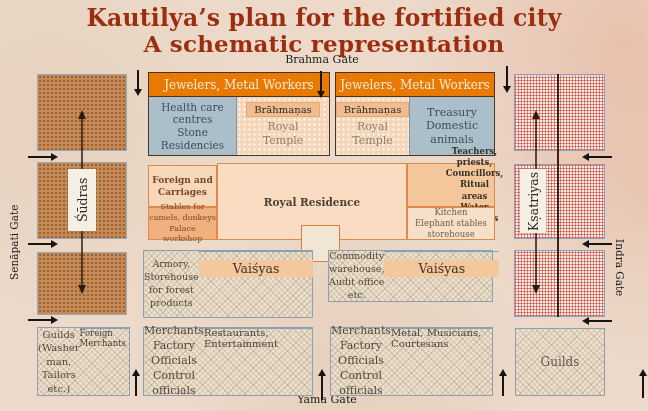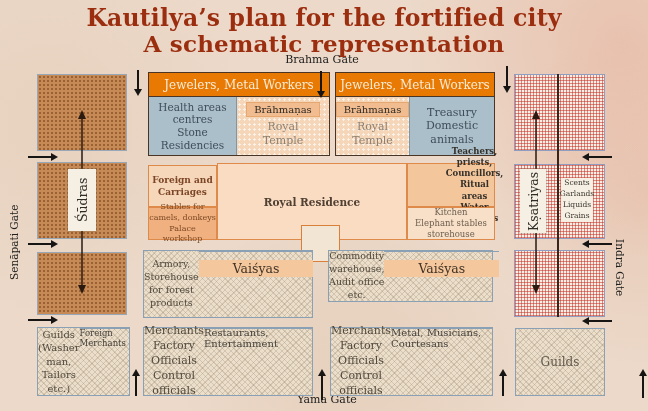--- a/index.html
+++ b/index.html
@@ -130,29 +130,25 @@
   <div class="abs kshatriyas-box" style="left:514px;top:74px;width:91px;height:77px;"></div>
   <div class="abs kshatriyas-box" style="left:514px;top:164px;width:91px;height:75px;"></div>
   <div class="abs kshatriyas-box" style="left:514px;top:250px;width:91px;height:67px;"></div>
   <div class="abs street-line" style="left:557px;top:74px;width:2px;height:243px;"></div>
   <svg class="abs" style="left:530px;top:110px;" width="12" height="184">
     <line x1="6" y1="8" x2="6" y2="176" stroke="#2a1a10" stroke-width="1.5"></line>
     <polygon points="6,0 2,9 10,9" fill="#2a1a10"></polygon>
     <polygon points="6,184 2,175 10,175" fill="#2a1a10"></polygon>
   </svg>
   <div class="abs label-card vert-up" style="left:520px;top:169px;width:26px;height:64px;">Kṣatriyas</div>
-  <div class="abs shops-card txt" style="left:561px;top:178px;width:32px;height:44px;">Scents
-Garlands
-Liquids
-Grains</div>
 
   <div class="abs nblock" style="left:148px;top:72px;width:182px;height:84px;">
     <div class="hdr">Jewelers, Metal Workers</div>
     <div class="body">
-      <div class="cell-blue txt" style="width:87px;">Health areas
+      <div class="cell-blue txt" style="width:87px;">Health care
 centres
 Stone
 Residencies</div>
       <div class="cell-temple divider-v" style="flex:1;">
         <div class="brah-strip">Brāhmaṇas</div>
         <div class="temple-txt txt">Royal
 Temple</div>
       </div>
     </div>
   </div>

